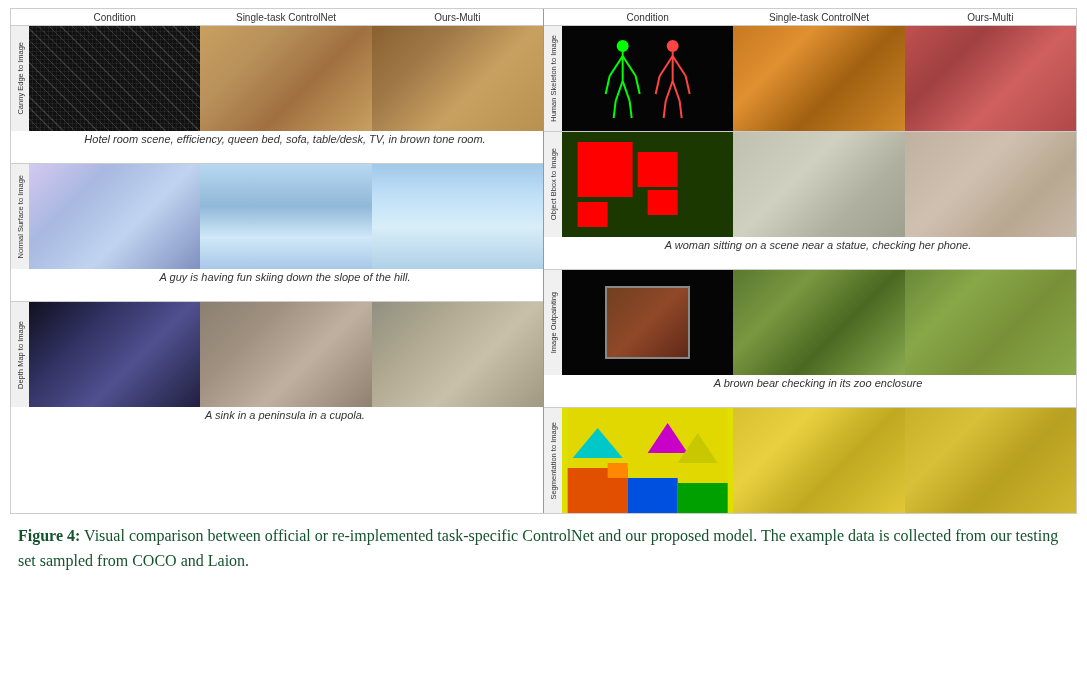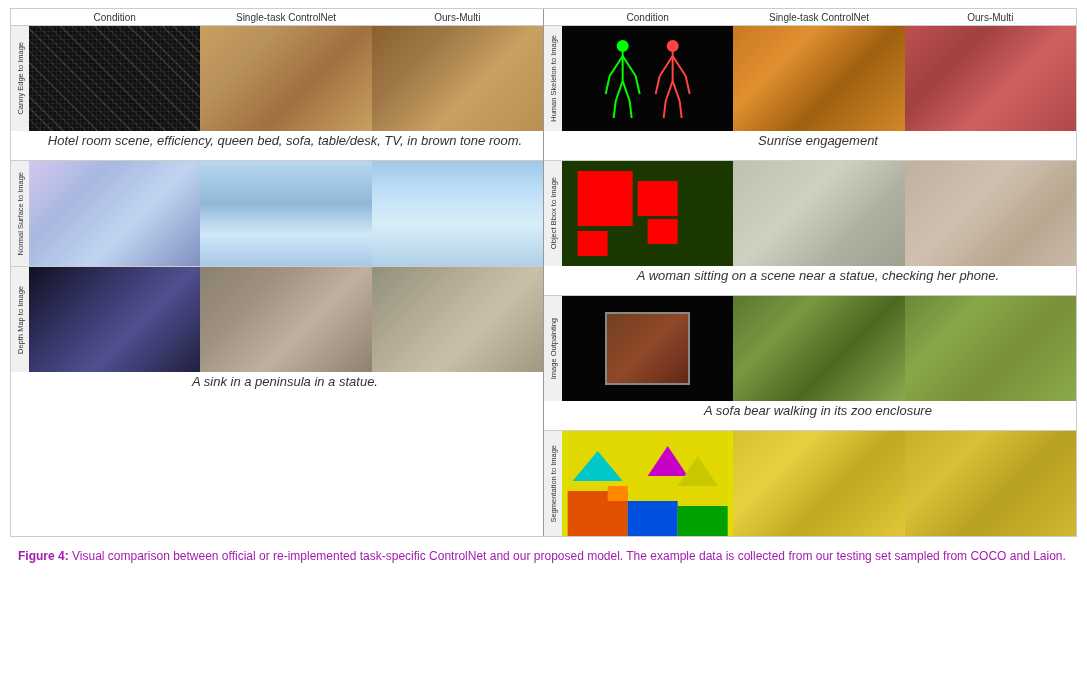--- a/index.html
+++ b/index.html
@@ -81,30 +81,30 @@
       flex: 1;
     }
     .img-cell {
       flex: 1;
       height: 105px;
       overflow: hidden;
       position: relative;
     }
     .caption-row {
       text-align: center;
-      font-size: 13px;
+      font-size: 11px;
       font-family: Arial, sans-serif;
       color: #333;
-      padding: 2px 4px 12px 20px;
+      padding: 2px 4px 18px 20px;
       font-style: italic;
     }
     .figure-caption {
-      font-size: 12px;
-      font-family: Liberation Sans, sans-serif;
-      color: #a21caf;
+      font-size: 16px;
+      font-family: Liberation Serif, serif;
+      color: #14532d;
       line-height: 1.55;
       padding: 4px 8px 0 8px;
     }
 
     
     
     
     .img-canny-1 { background: #111; background-image: repeating-linear-gradient(45deg, #333 0px, #333 1px, #111 1px, #111 8px); }
     .img-canny-2 { background: linear-gradient(135deg, #c8a060 0%, #b8905a 30%, #a07040 60%, #c8a060 100%); }
     .img-canny-3 { background: linear-gradient(135deg, #8a6030 0%, #a07848 30%, #c8a060 60%, #b89050 100%); }
@@ -203,34 +203,35 @@
         <div class="image-row">
           <div class="row-label-container">
             <span class="row-label">Normal Surface to Image</span>
           </div>
           <div class="images-container">
             <div class="img-cell img-normal-1"></div>
             <div class="img-cell img-normal-2"></div>
             <div class="img-cell img-normal-3"></div>
           </div>
         </div>
+        <div class="caption-row">A guy is having fun skiing down the slope of the hill.</div>
       </div>
 
       <div class="row-group">
         <div class="image-row">
           <div class="row-label-container">
             <span class="row-label">Depth Map to Image</span>
           </div>
           <div class="images-container">
             <div class="img-cell img-depth-1"></div>
             <div class="img-cell img-depth-2"></div>
             <div class="img-cell img-depth-3"></div>
           </div>
         </div>
-        <div class="caption-row">A sink in a peninsula in a statue.</div>
+        <div class="caption-row">A sink in a peninsula in a cupola.</div>
       </div>
     </div>
 
     <div class="half">
       <div class="col-headers">
         <div class="col-header-spacer"></div>
         <div class="col-header">Condition</div>
         <div class="col-header">Single-task ControlNet</div>
         <div class="col-header">Ours-Multi</div>
       </div>
@@ -268,21 +269,20 @@
                   <line x1="105" y1="55" x2="112" y2="75"></line>
                   <line x1="98" y1="75" x2="96" y2="92"></line>
                   <line x1="112" y1="75" x2="114" y2="92"></line>
                 </g>
               </svg>
             </div>
             <div class="img-cell img-skel-2"></div>
             <div class="img-cell img-skel-3"></div>
           </div>
         </div>
-        <div class="caption-row">Sunrise engagement</div>
       </div>
 
       <div class="row-group">
         <div class="image-row">
           <div class="row-label-container">
             <span class="row-label">Object Bbox to Image</span>
           </div>
           <div class="images-container">
             <div class="img-cell img-bbox-1">
               <svg class="skel-svg" viewBox="0 0 160 105">
@@ -305,21 +305,21 @@
             <span class="row-label">Image Outpainting</span>
           </div>
           <div class="images-container">
             <div class="img-cell img-outpaint-1">
               <div class="outpaint-center"></div>
             </div>
             <div class="img-cell img-outpaint-2"></div>
             <div class="img-cell img-outpaint-3"></div>
           </div>
         </div>
-        <div class="caption-row">A sofa bear walking in its zoo enclosure</div>
+        <div class="caption-row">A brown bear checking in its zoo enclosure</div>
       </div>
 
       <div class="row-group">
         <div class="image-row">
           <div class="row-label-container">
             <span class="row-label">Segmentation to Image</span>
           </div>
           <div class="images-container">
             <div class="img-cell img-seg-1">
               <svg class="skel-svg" viewBox="0 0 160 105">

